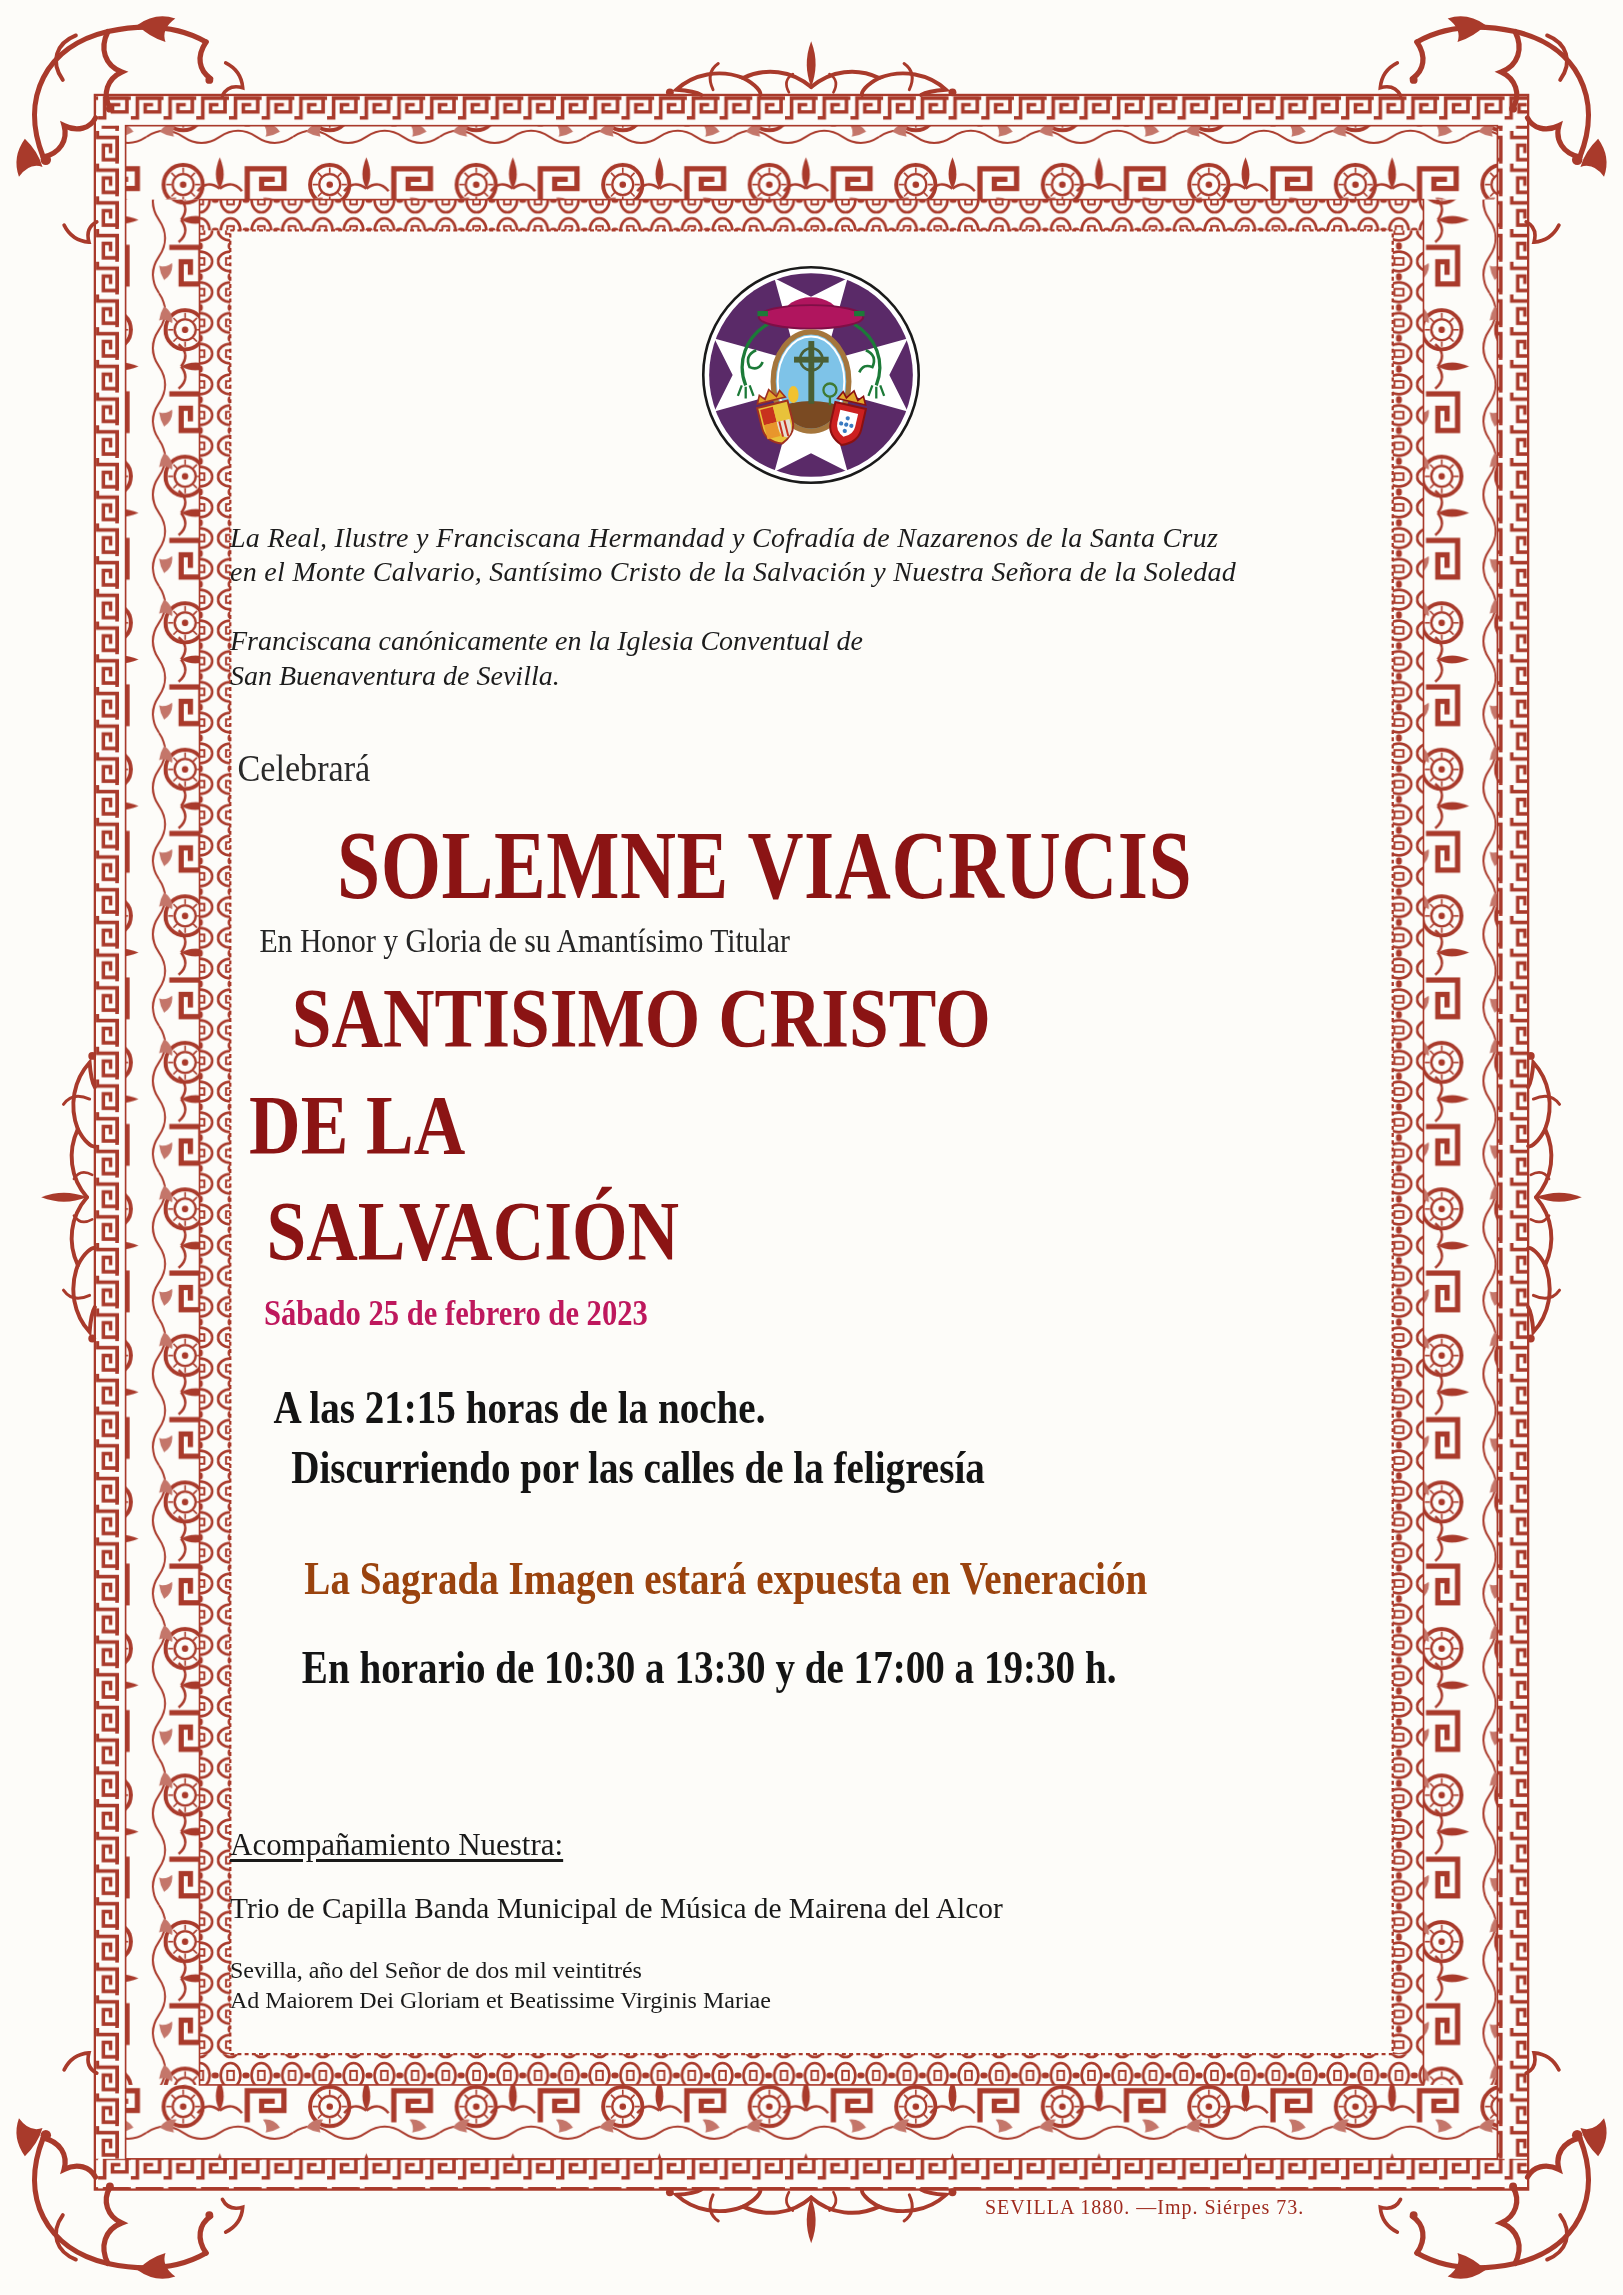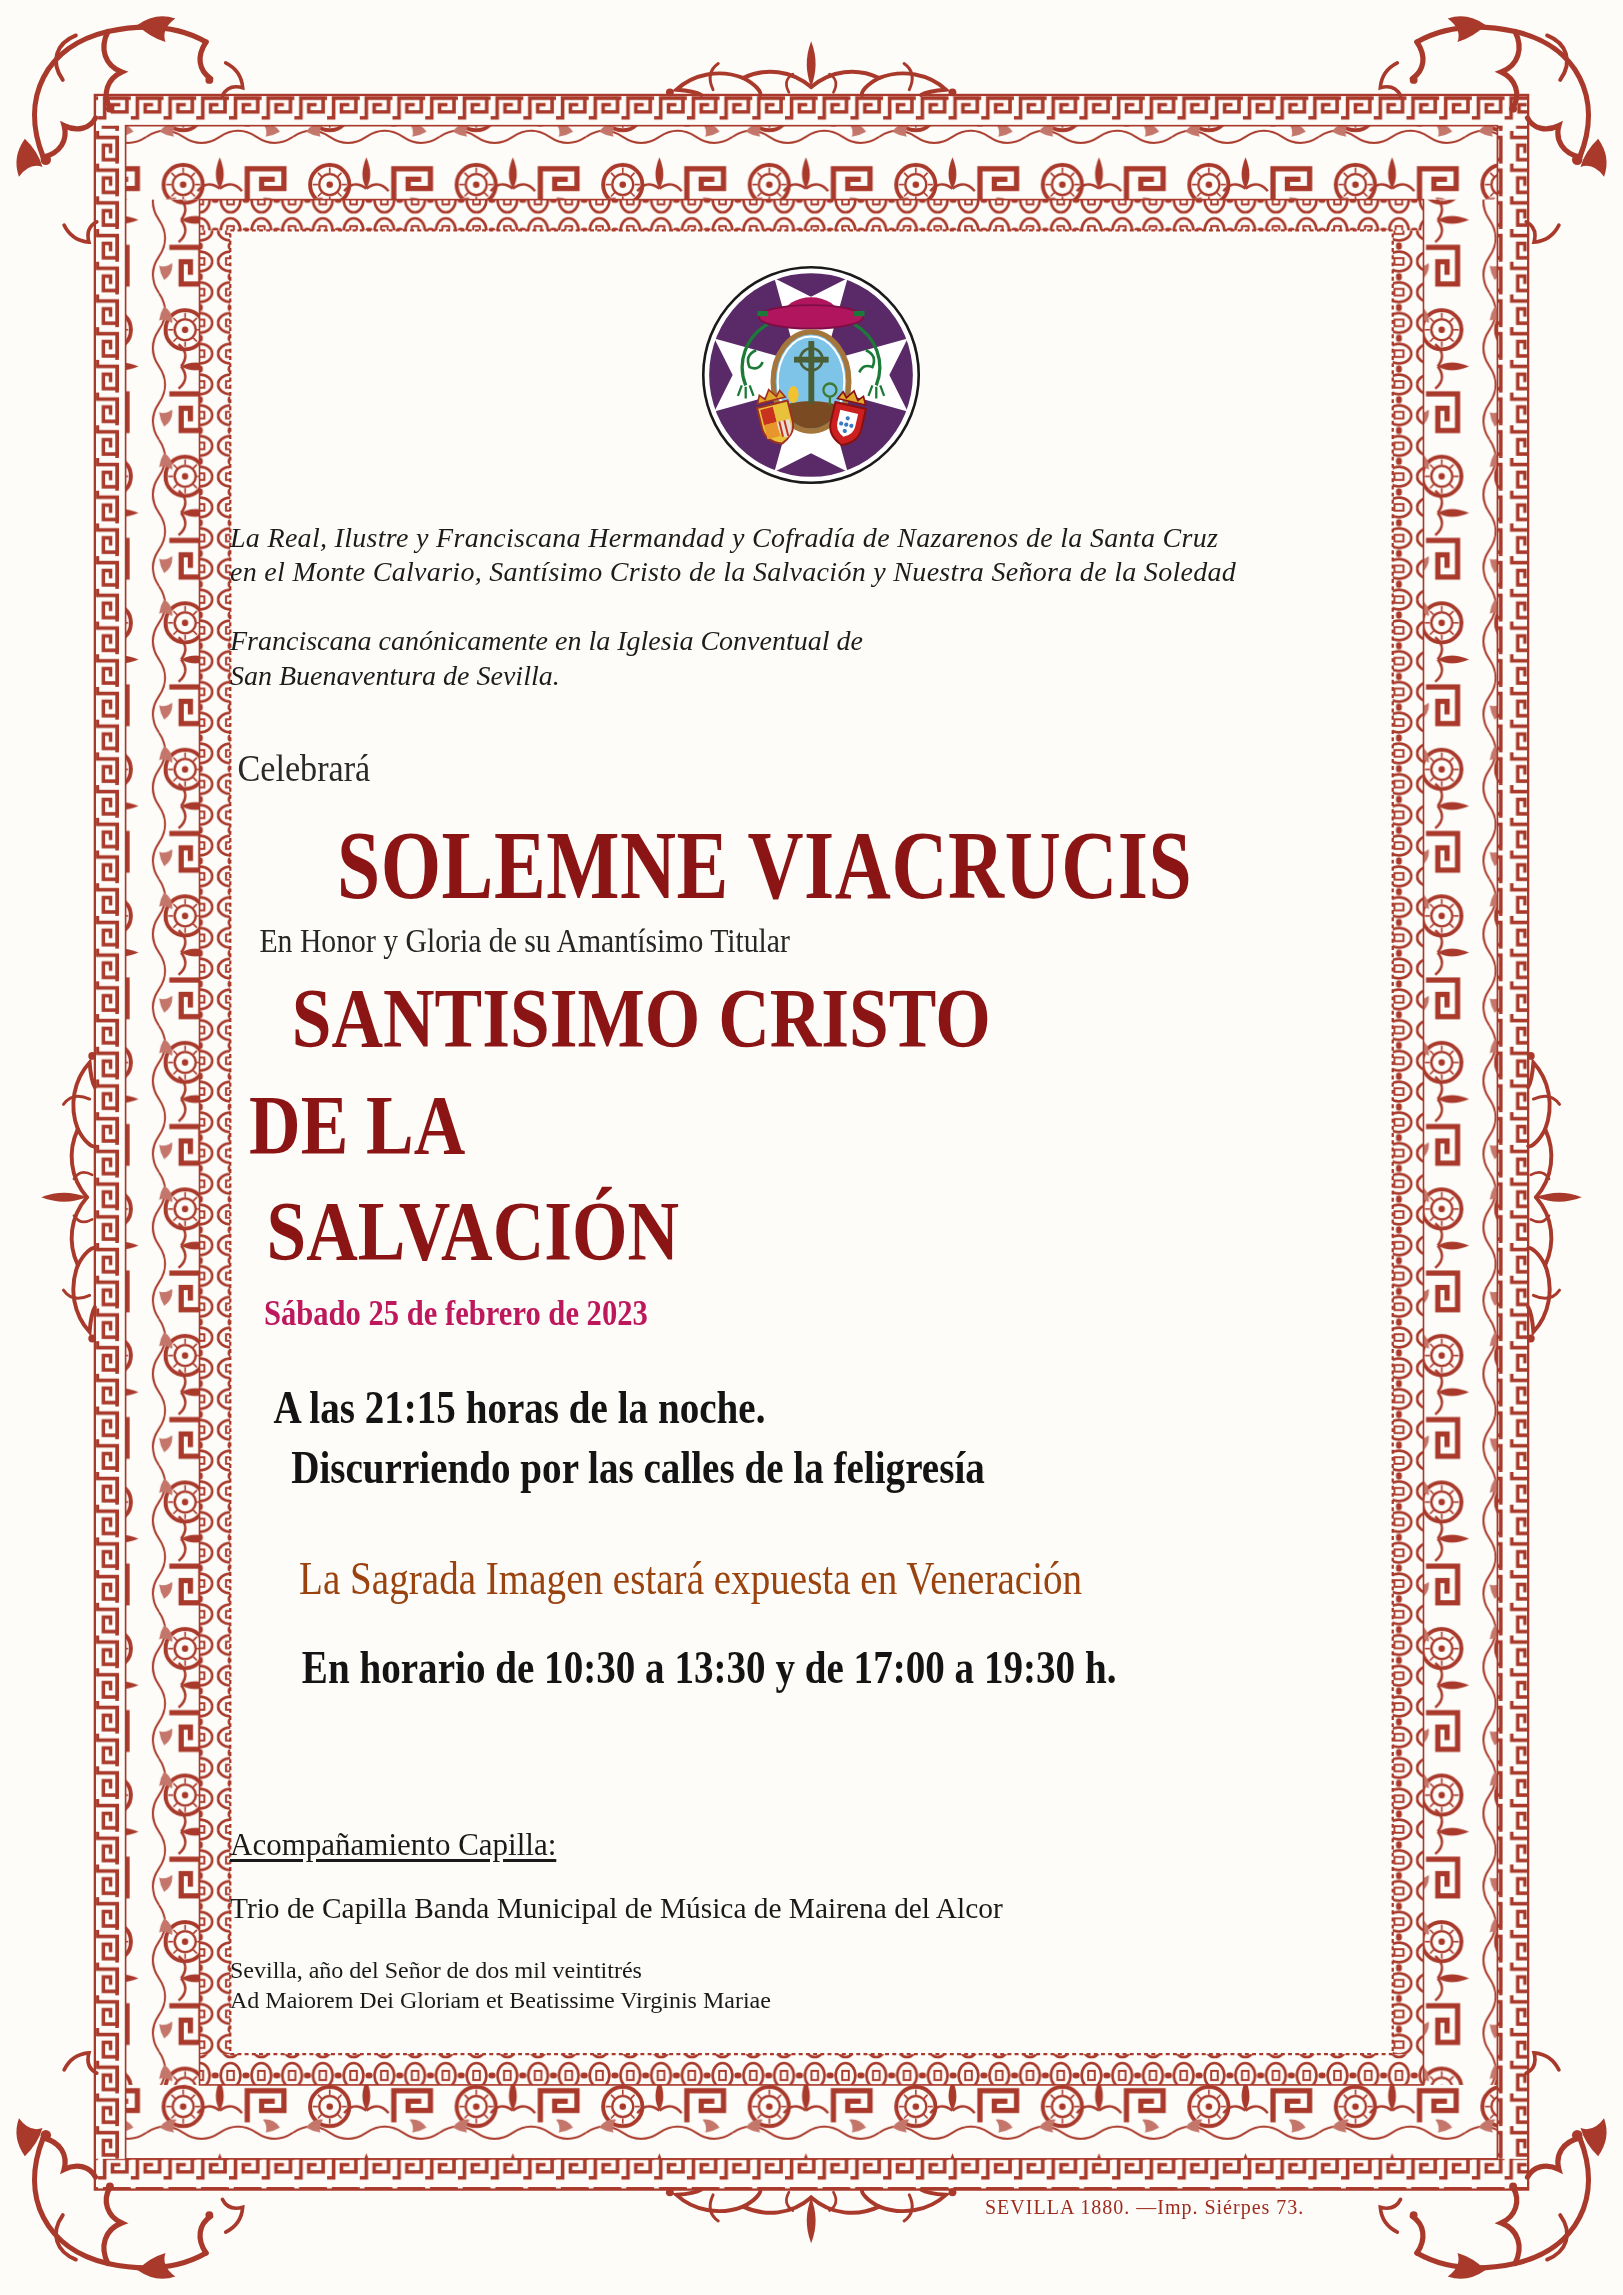--- a/index.html
+++ b/index.html
@@ -18,21 +18,21 @@
   .cx85{display:inline-block;transform:scaleX(.85);transform-origin:center;white-space:nowrap;}
   .cx90{display:inline-block;transform:scaleX(.90);transform-origin:center;white-space:nowrap;}
   .t-inst{top:521px;font-style:italic;font-size:28px;line-height:1.22;letter-spacing:0.3px;color:#1c1c1c;}
   .t-estab{top:623px;font-style:italic;font-size:28px;line-height:1.26;color:#1c1c1c;}
   .t-celebrara{top:746px;font-size:38px;color:#2a2a2a;}
   .t-title{top:810px;font-size:97px;font-weight:bold;color:#8b1414;letter-spacing:0.7px;}
   .t-honor{top:923px;font-size:33px;color:#262626;}
   .t-cristo{top:966px;font-size:84px;font-weight:bold;color:#8b1414;line-height:1.27;}
   .t-date{top:1292px;font-size:36px;font-weight:bold;color:#be185d;}
   .t-sched{top:1378px;font-size:46px;font-weight:bold;color:#141414;line-height:1.3;}
-  .t-ven{top:1552px;font-size:46px;font-weight:normal;color:#9a430e;}
+  .t-ven{top:1552px;font-size:46px;font-weight:bold;color:#9a430e;}
   .t-hor{top:1641px;font-size:46px;font-weight:bold;color:#141414;}
   .t-mus{top:1827px;font-size:31px;color:#1a1a1a;}
   .t-mus .u{text-decoration:underline;text-underline-offset:3.9px;}
   .t-group{top:1892px;font-size:29.4px;color:#1a1a1a;}
   .t-close{top:1955px;font-size:24px;line-height:1.25;color:#1a1a1a;}
   .t-imprint{
     position:absolute;left:985px;top:2196px;
     font-size:20px;font-weight:normal;color:#9e2a1e;
     letter-spacing:1px;white-space:nowrap;
   }
@@ -274,21 +274,21 @@
 
   <div class="blk t-ven">
     <span class="cx85">La Sagrada Imagen estará expuesta en Veneración</span>
   </div>
 
   <div class="blk t-hor">
     <span class="cx85">En horario de 10:30 a 13:30 y de 17:00 a 19:30 h.</span>
   </div>
 
   <div class="blk t-mus">
-    <span class="u">Acompañamiento Capilla:</span>
+    <span class="u">Acompañamiento Nuestra:</span>
   </div>
 
   <div class="blk t-group">Trio de Capilla Banda Municipal de Música de Mairena del Alcor</div>
 
   <div class="blk t-close">
     <span class="line">Sevilla, año del Señor de dos mil veintitrés</span>
     <span class="line">Ad Maiorem Dei Gloriam et Beatissime Virginis Mariae</span>
   </div>
 
   <div class="t-imprint">SEVILLA 1880. —Imp. Siérpes 73.</div>

